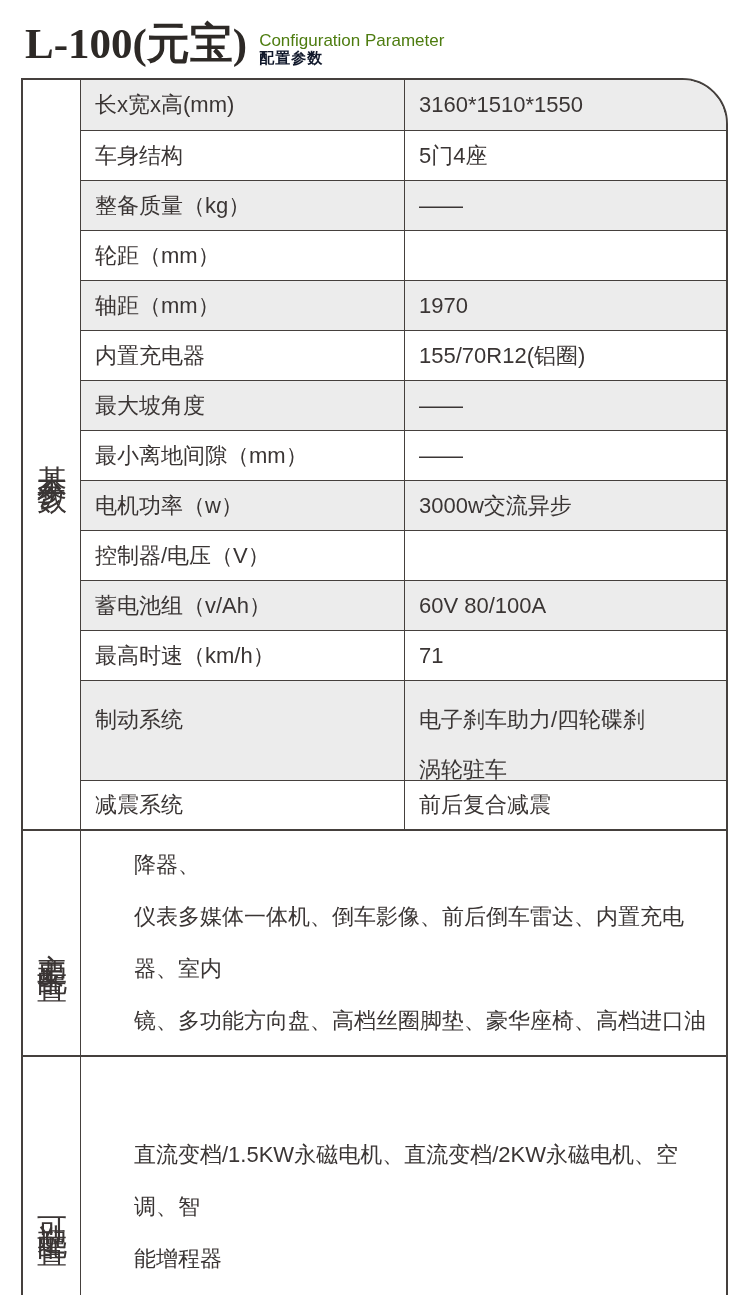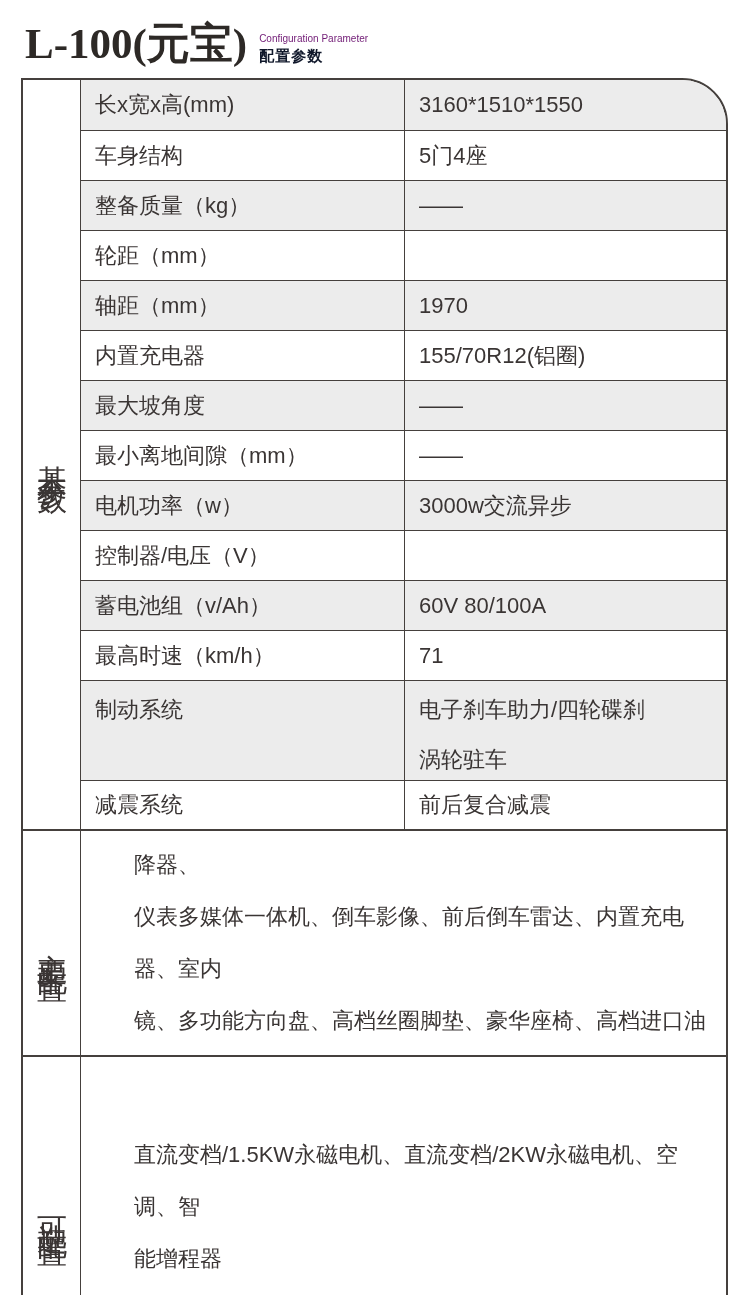--- a/index.html
+++ b/index.html
@@ -10,32 +10,32 @@
   html,body{margin:0;padding:0;background:#ffffff;}
   .page{
     position:relative;
     width:750px;height:1295px;
     background:#ffffff;
     font-family:"Liberation Sans","DejaVu Sans",sans-serif;
     color:var(--text);
     overflow:hidden;
   }
   
-  .header{position:absolute;left:25px;top:22px;display:flex;align-items:flex-start;}
+  .header{position:absolute;left:25px;top:22px;display:flex;align-items:flex-end;}
   .title{
     font-family:"Liberation Serif","DejaVu Serif",serif;
     font-weight:bold;
     font-size:43px;
     line-height:44px;
     color:#2d2926;
     letter-spacing:0px;
     margin:0;
   }
   .subtitle{margin-left:12px;margin-top:8px;}
-  .subtitle-en{font-size:10px;line-height:17px;color:#701a75;}
+  .subtitle-en{font-size:17px;line-height:17px;color:#4d7c0f;}
   .subtitle-zh{font-size:15px;line-height:17px;font-weight:bold;color:#0f172a;letter-spacing:1px;}
   
   .spec-table{
     position:absolute;left:21px;top:78px;
     width:707px;height:1280px;
     box-sizing:border-box;
     border:2px solid var(--border);
     border-radius:0 46px 46px 46px;
     overflow:hidden;
     display:flex;flex-direction:column;
@@ -67,21 +67,21 @@
   .cell{
     box-sizing:border-box;
     display:flex;align-items:center;
     font-size:22px;
     padding-left:14px;
     white-space:pre-line;
     overflow:hidden;
   }
   .cell.name{flex:0 0 324px;width:324px;border-right:1.4px solid var(--border);}
   .cell.value{flex:1;}
-  .row.tall .cell{align-items:flex-start;padding-top:4px;line-height:50px;}
+  .row.tall .cell{align-items:flex-start;padding-top:14px;line-height:50px;}
   
   .sec-content{
     flex:1;
     display:flex;align-items:center;
     font-size:22px;
     line-height:52px;
     padding-left:14px;padding-right:10px;
     white-space:pre-line;
     overflow:hidden;
   }

